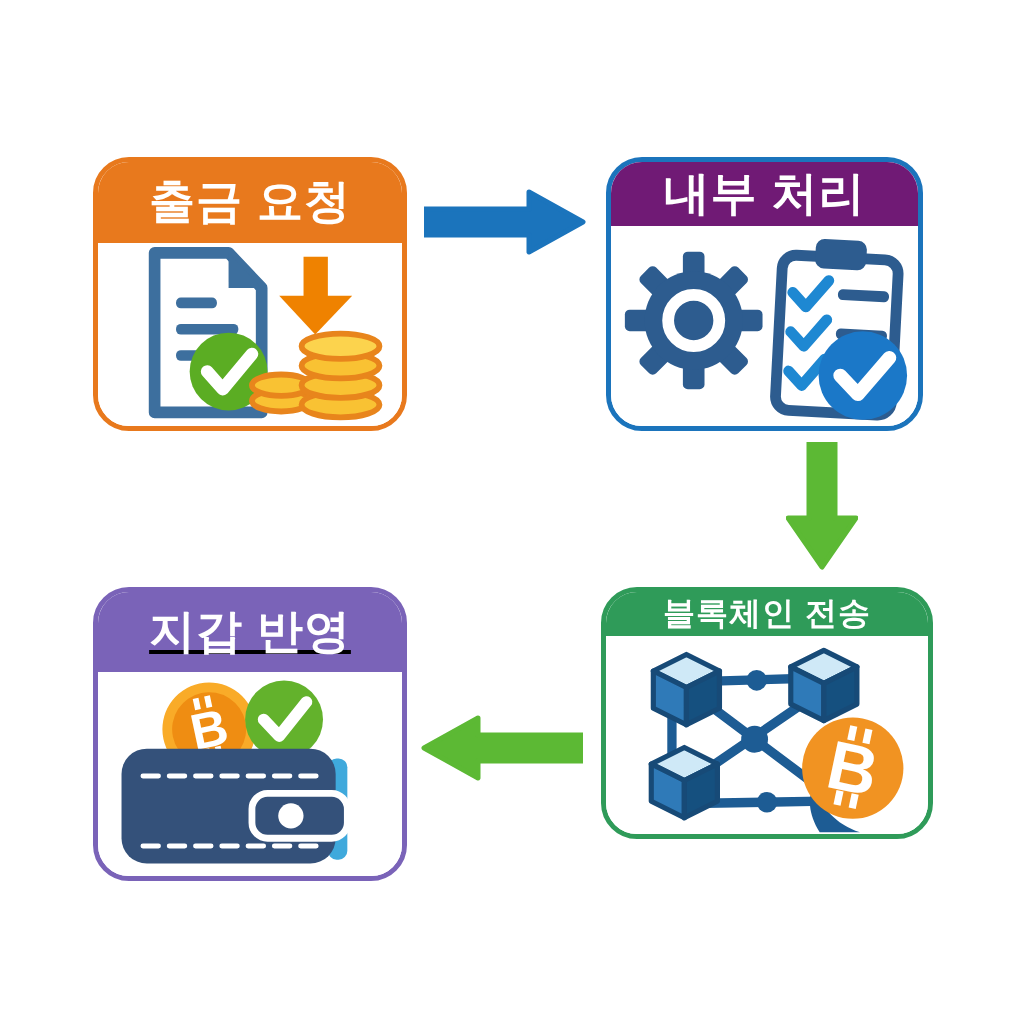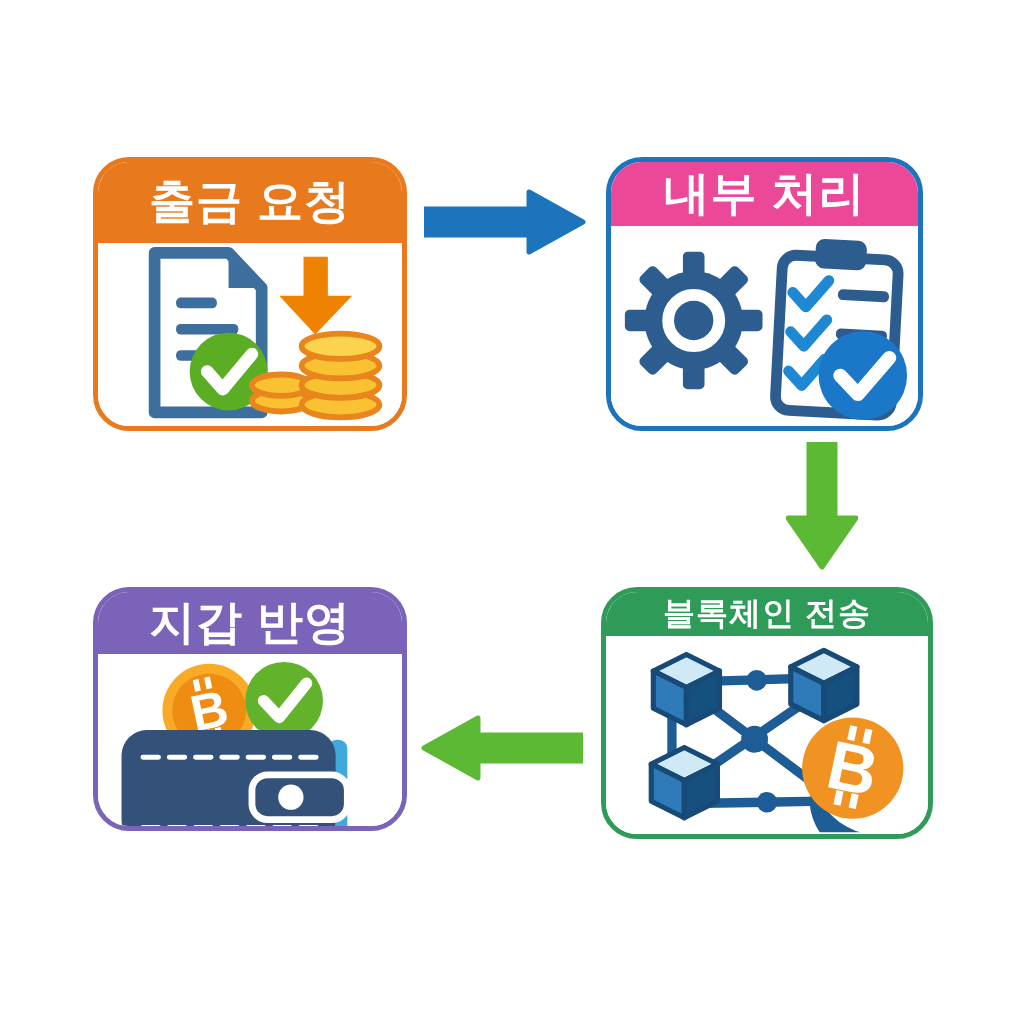--- a/index.html
+++ b/index.html
@@ -19,24 +19,24 @@
   .step-body {
     flex:1; display:flex; align-items:center; justify-content:center;
     background:#ffffff; padding:4px 6px;
   }
   .step-body svg { width:100%; height:100%; }
 
   
   #card-withdrawal  { left:93px;  top:157px; width:314px; height:274px; border-color:#E8791D; }
   #card-withdrawal  .step-header { background:#E8791D; height:88px; }
   #card-internal    { left:606px; top:157px; width:317px; height:274px; border-color:#1B74BC; }
-  #card-internal    .step-header { background:#ec4899; height:88px; }
+  #card-internal    .step-header { background:#701a75; height:88px; }
   #card-blockchain  { left:601px; top:587px; width:332px; height:252px; border-color:#2F9B59; }
   #card-blockchain  .step-header { background:#2F9B59; height:82px; font-size:32px; }
-  #card-wallet      { left:93px;  top:587px; width:314px; height:244px; border-color:#7A63B8; }
+  #card-wallet      { left:93px;  top:587px; width:314px; height:294px; border-color:#7A63B8;text-decoration:underline; }
   #card-wallet      .step-header { background:#7A63B8; height:80px; }
 
   .flow-arrow { position:absolute; }
   #arrow-1 { left:424px; top:189px; }
   #arrow-2 { left:786px; top:442px; }
   #arrow-3 { left:421px; top:715px; }
 </style>
 </head>
 <body>
 

